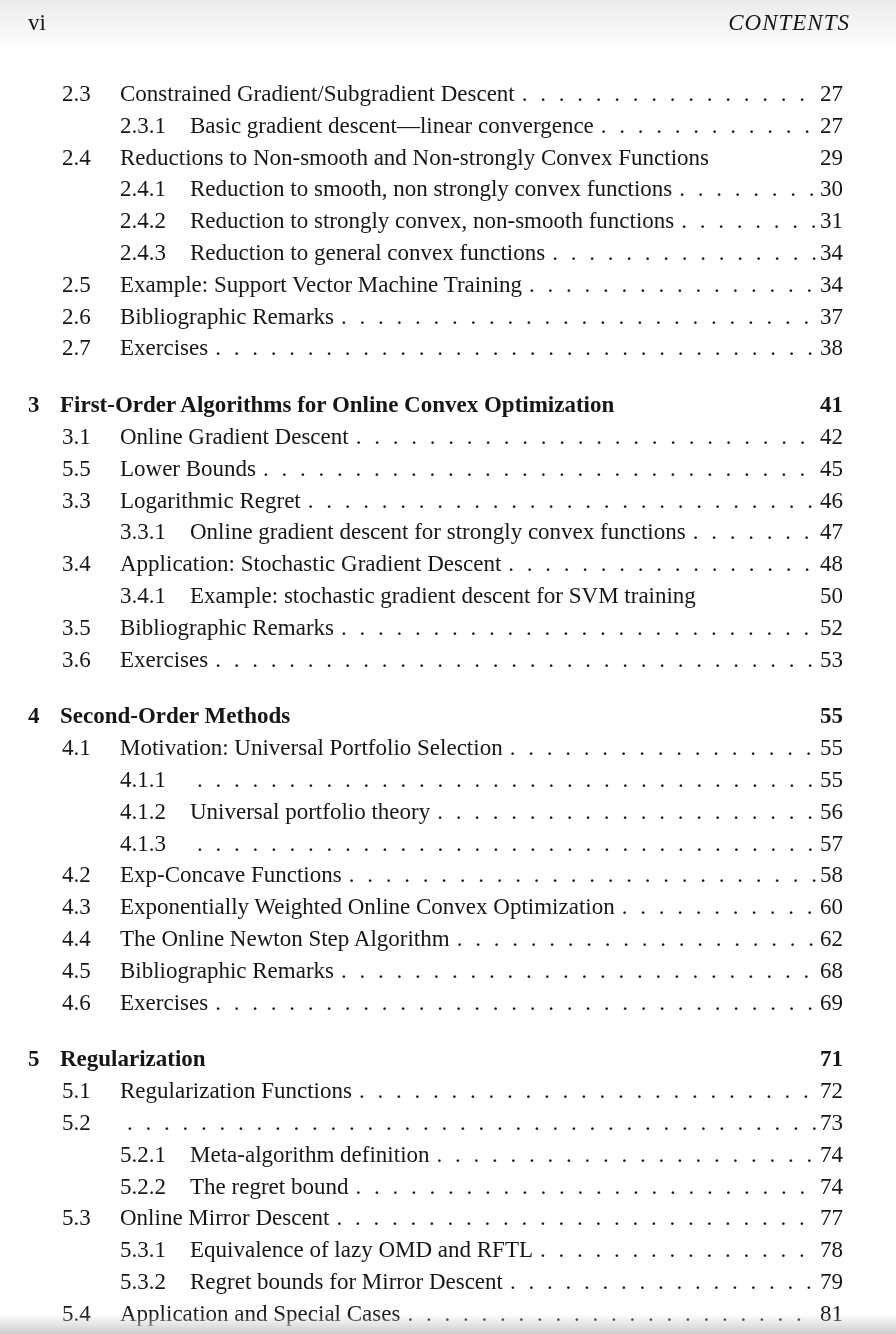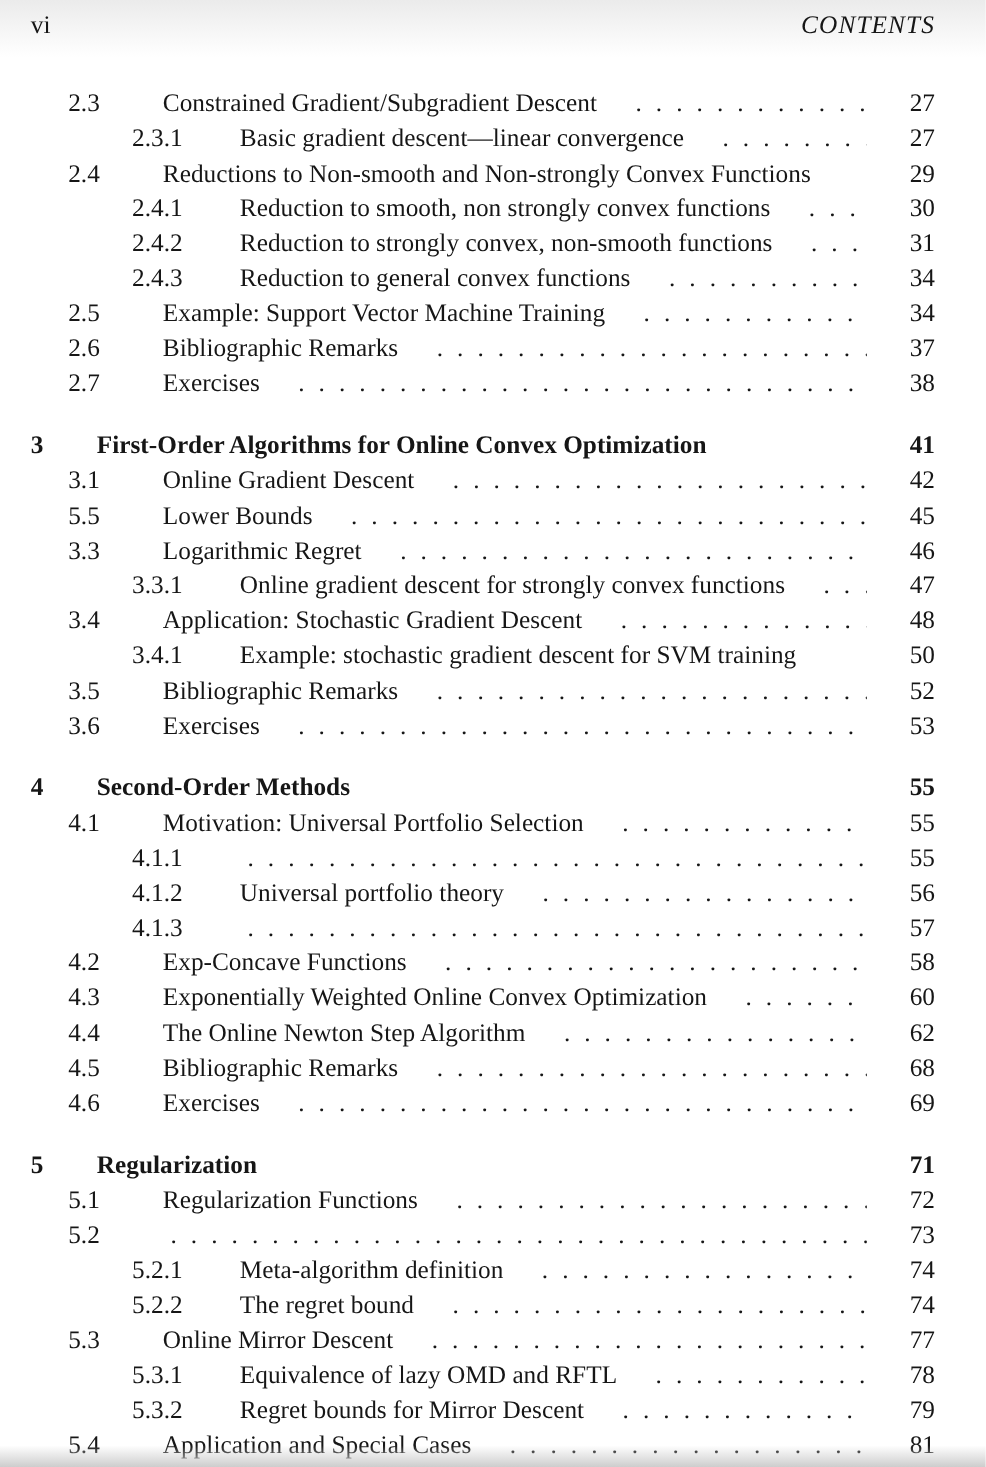--- a/index.html
+++ b/index.html
@@ -50,37 +50,36 @@
     letter-spacing: 1px;
   }
   .toc {
     margin-top: 40px;
     font-size: 23px;
     line-height: 31.8px;
   }
   .entry {
     display: flex;
     align-items: baseline;
-    gap: 28px;
   }
   .entry .num   { flex: none; }
   .entry .title { flex: none; white-space: nowrap; }
   .leader {
     flex: 1 1 auto;
     min-width: 0;
     overflow: hidden;
     white-space: nowrap;
     word-spacing: 7px;
     padding-left: 7px;
   }
   .pagenum {
     flex: none;
     min-width: 30px;
     margin-left: 4px;
-    text-align: right;
+    text-align: left;
   }
   .entry.chapter { font-weight: bold; margin-top: 25px; }
   .entry.chapter .num { width: 32px; }
   .entry.section { padding-left: 34px; }
   .entry.section .num { width: 58px; }
   .entry.subsection { padding-left: 92px; }
   .entry.subsection .num { width: 70px; }
 </style>
 </head>
 <body>

